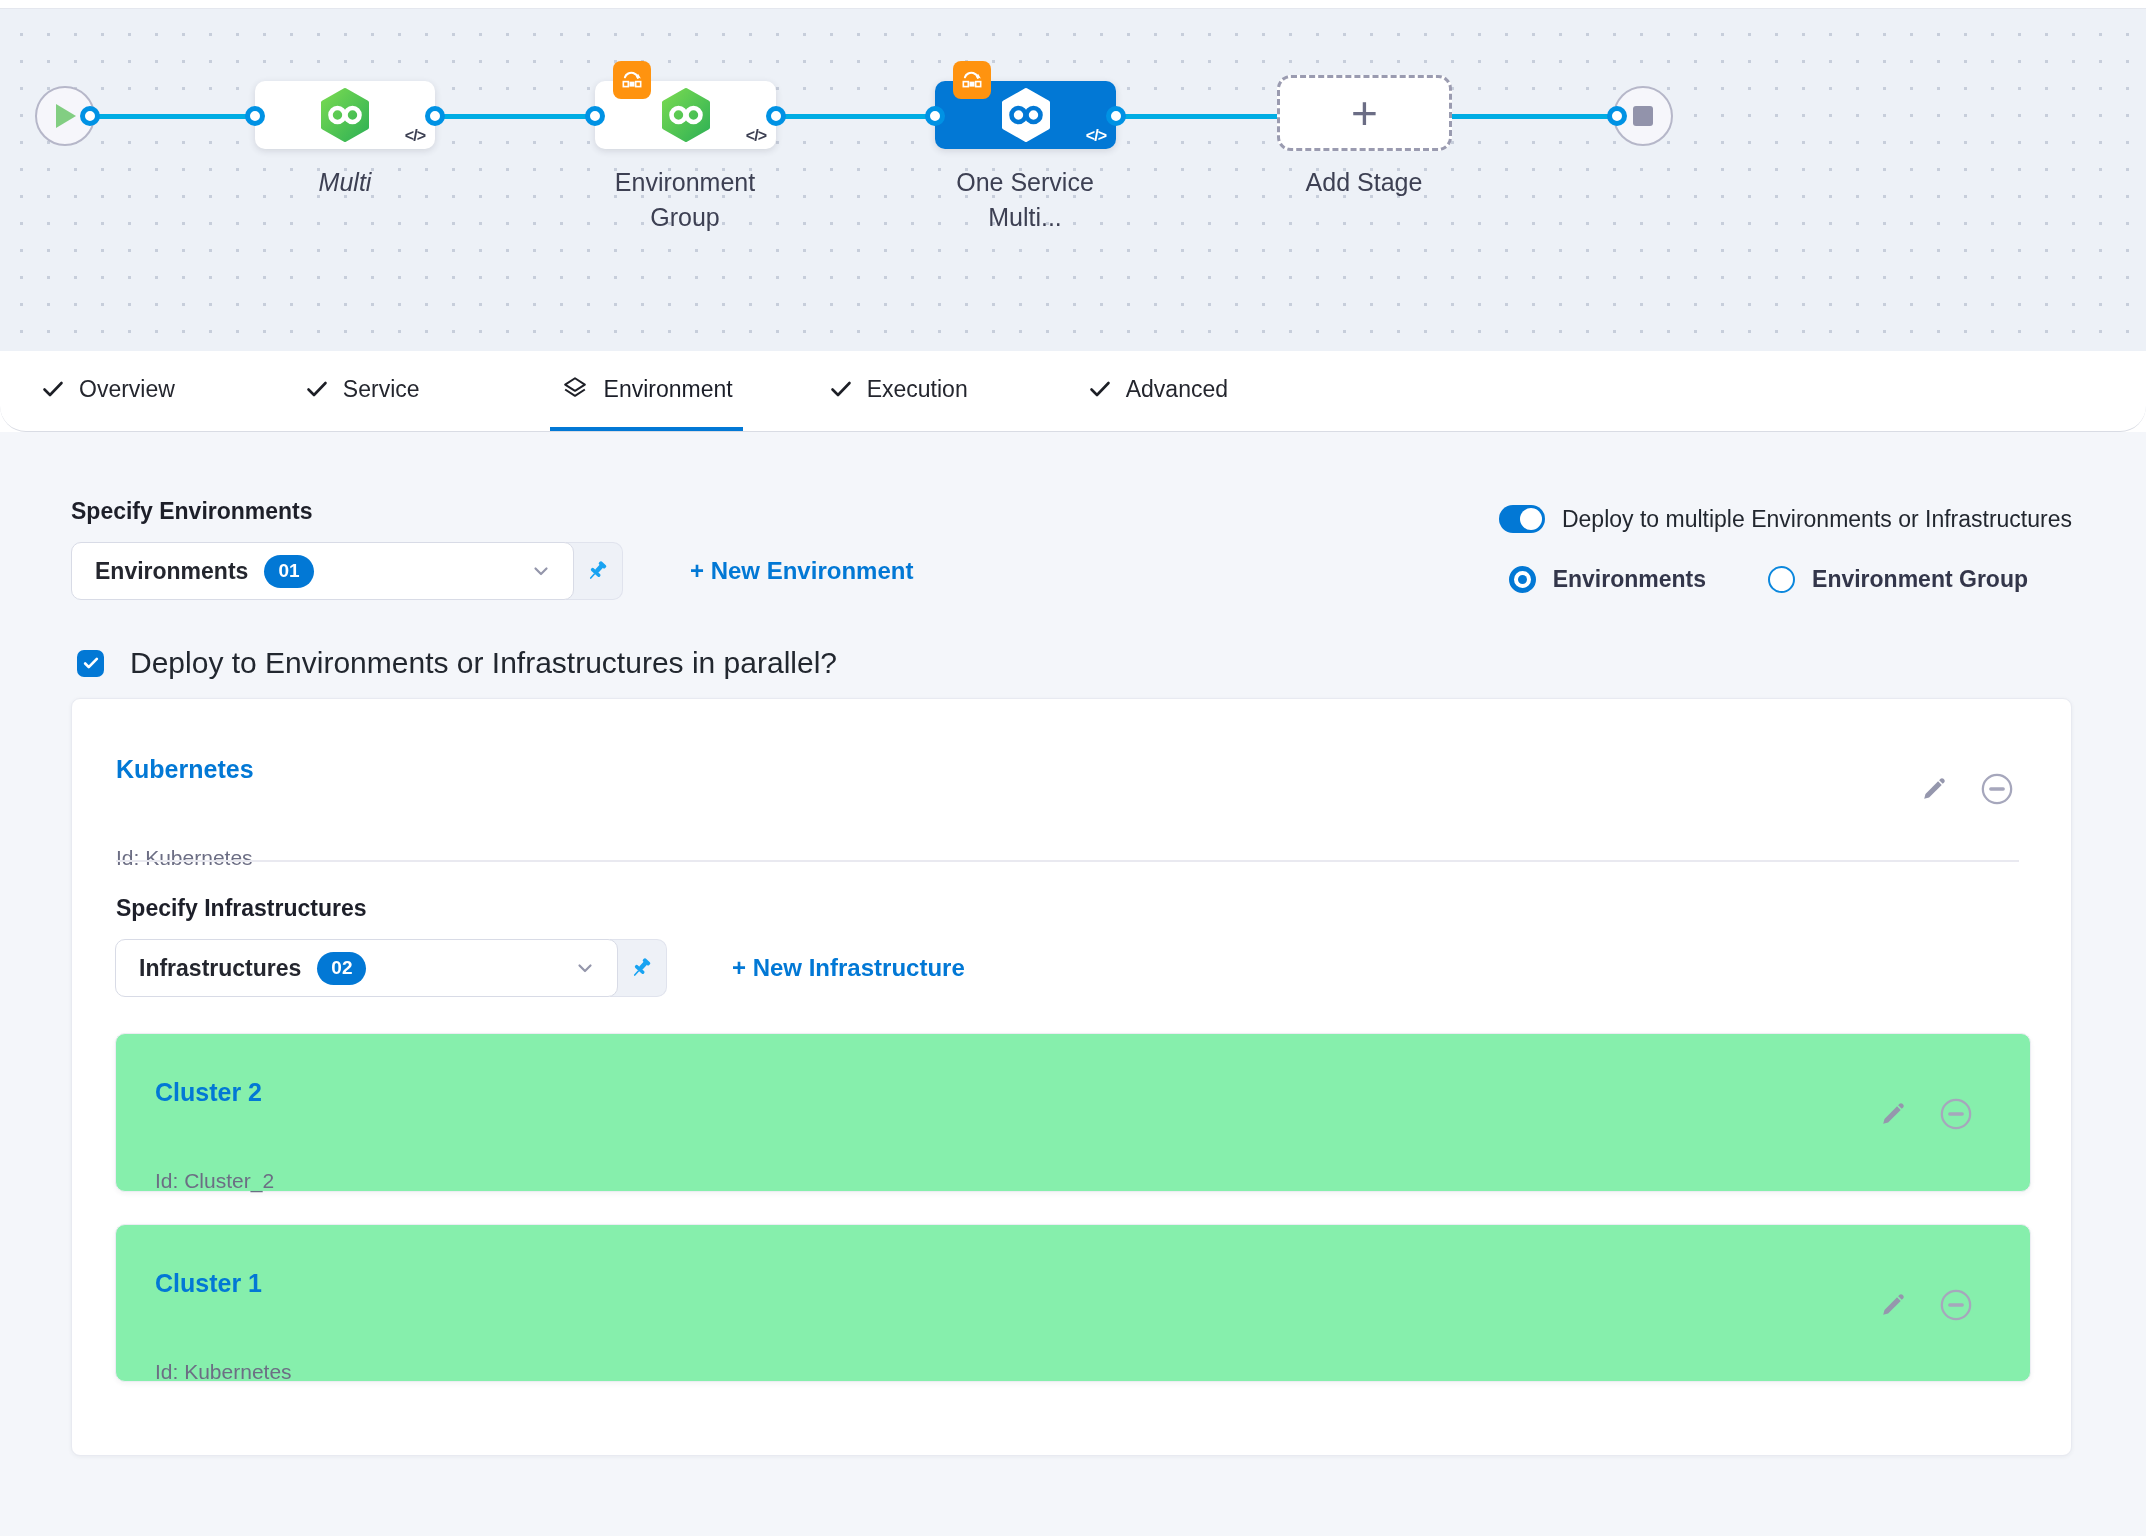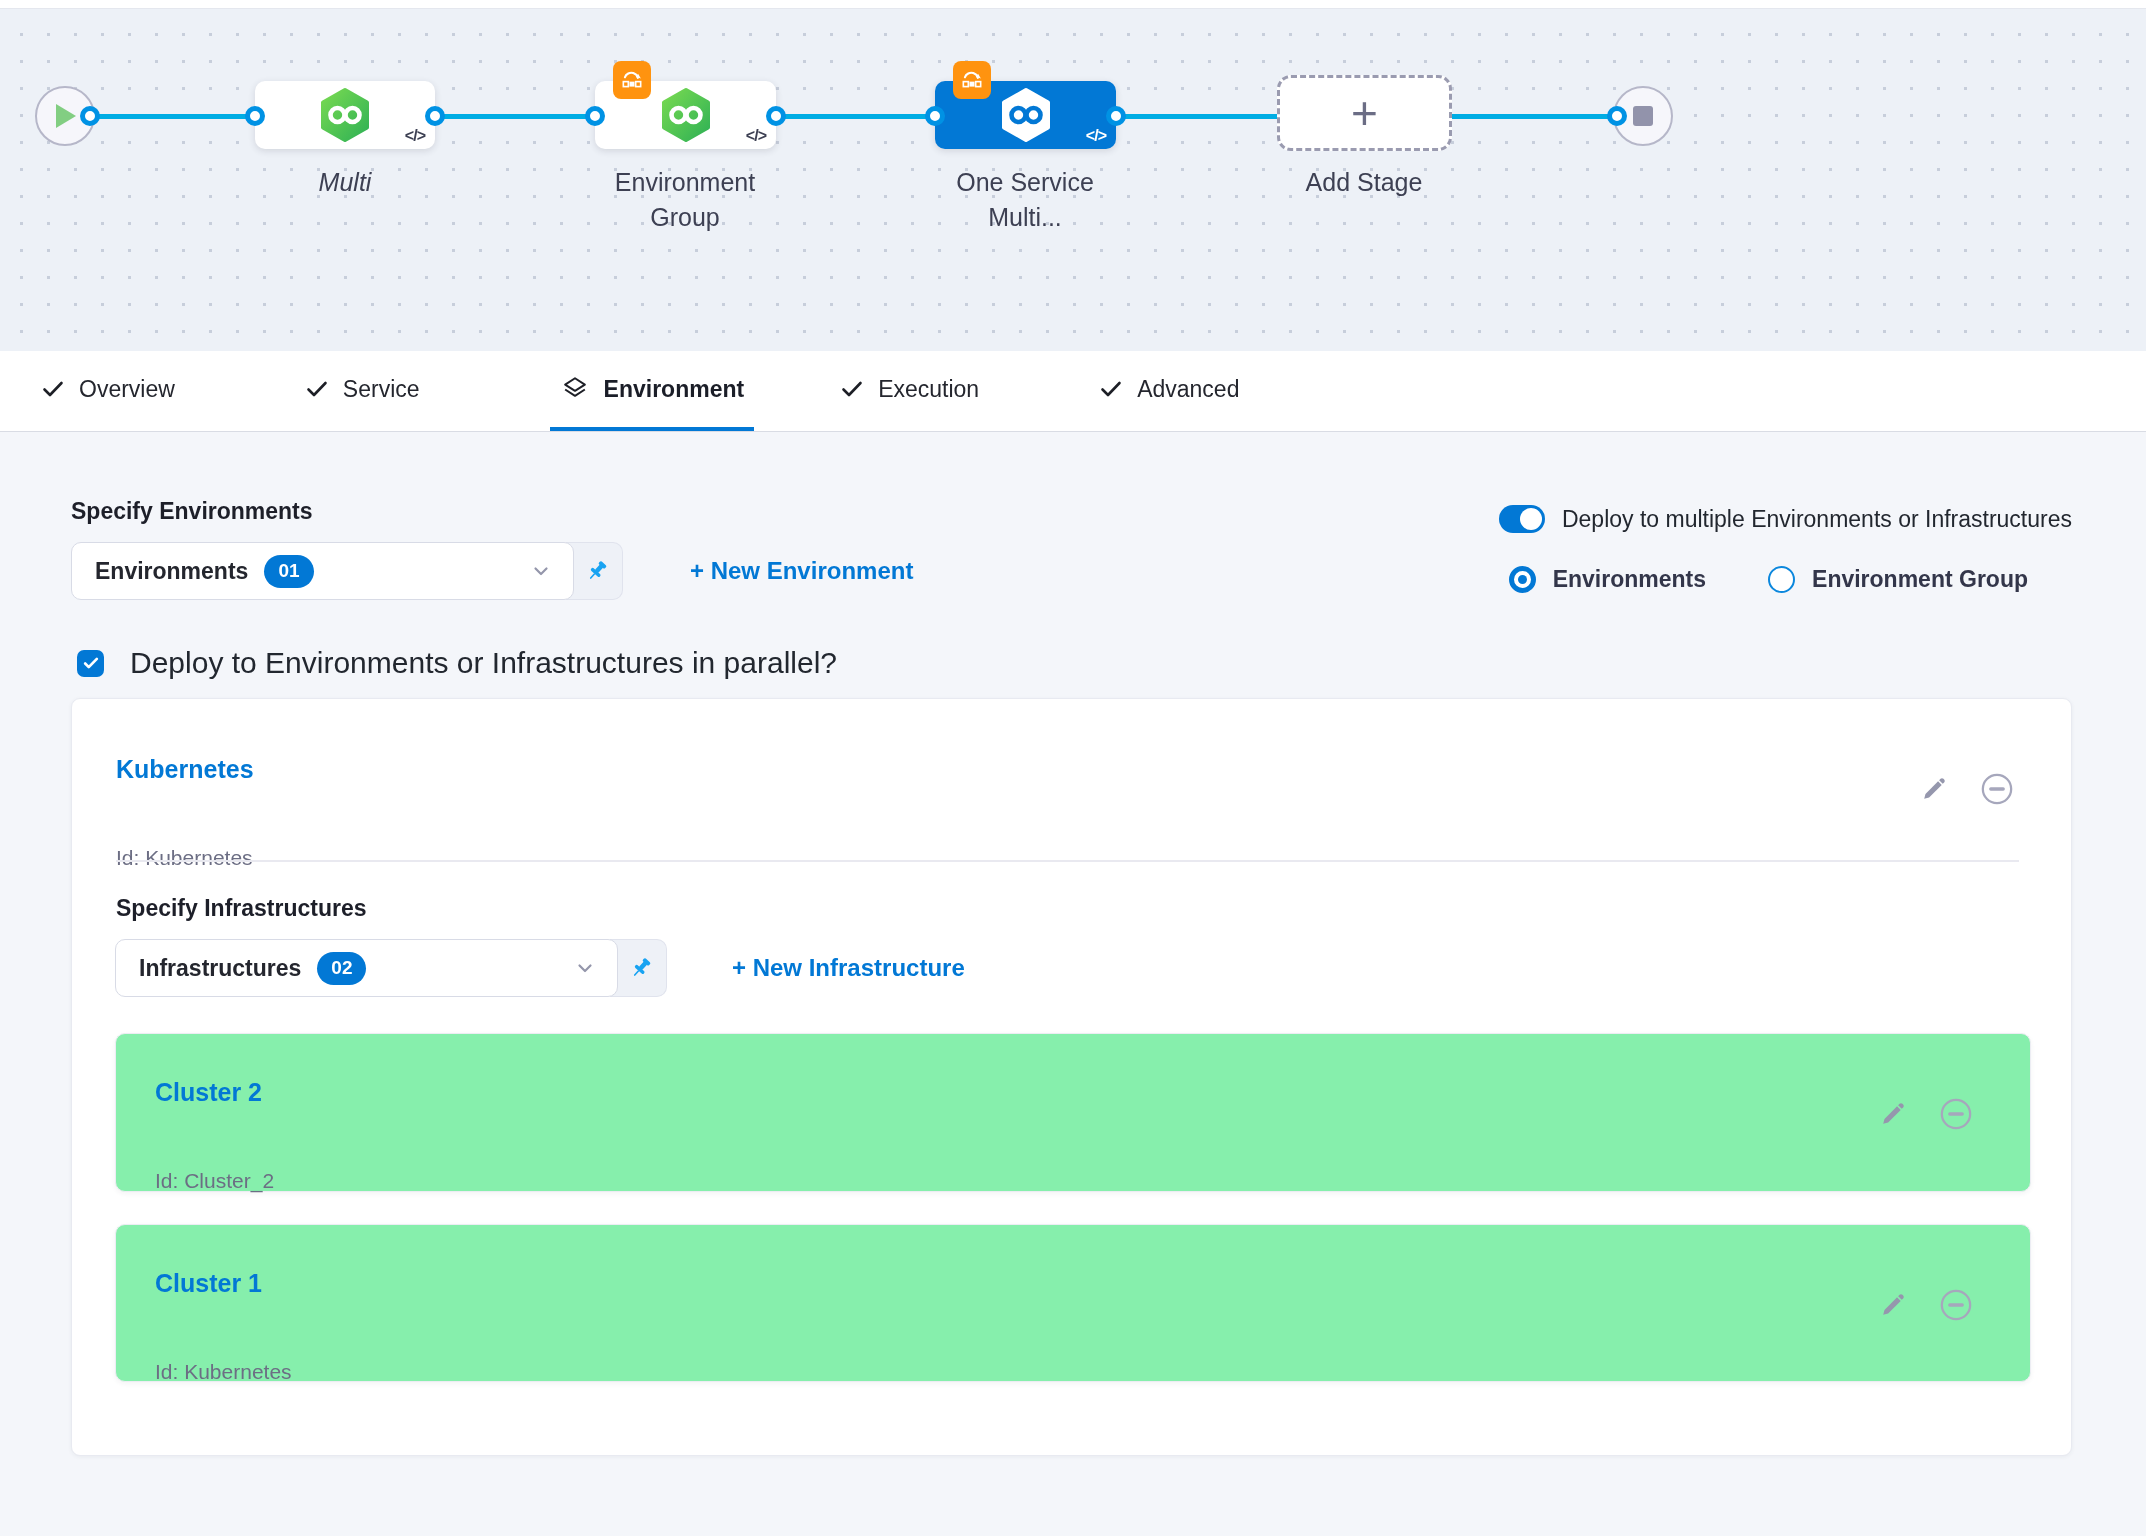--- a/index.html
+++ b/index.html
@@ -39,24 +39,24 @@
   .addstage { position:absolute; left:1277px; top:66px; width:175px; height:76px;
     border-radius:14px; background:#ffffff; border:3px dashed #9a9bb0; z-index:2;
     display:flex; align-items:center; justify-content:center;
     color:#6b6d85; font-size:46px; font-weight:300; cursor:pointer; }
   .nodelabel { position:absolute; top:156px; width:200px; text-align:center;
     font-size:25px; line-height:35px; color:#3d4053; }
 
   
   .tabbar { position:absolute; left:0; top:351px; width:2146px; height:81px;
     background:#ffffff; border-bottom:1px solid #d9dce4;
-    display:flex; align-items:center; padding-left:41px; }
+    display:flex; align-items:center; padding-left:41px;border-radius:26px; }
   .tab { display:flex; align-items:center; gap:14px; height:100%;
     border-bottom:4px solid transparent; font-size:23px; color:#24262e; cursor:pointer; }
-  .tab.active { border-bottom-color:#0278d5; font-weight:700; color:#1b1e28; padding:0 10px; }
+  .tab.active { border-bottom-color:#0278d5; font-weight:400; color:#1b1e28; padding:0 10px; }
   .t-ov { margin-left:0; } .t-sv { margin-left:130px; } .t-en { margin-left:130px; }
   .t-ex { margin-left:86px; } .t-ad { margin-left:120px; }
 
   
   .content { position:absolute; left:0; top:432px; width:2146px; height:1104px;
     background:#f4f6fa; }
   .section-heading { position:absolute; font-size:23px; font-weight:700; color:#1d1f29; }
 
   .select-group { position:absolute; display:flex; height:58px; }
   .select-field { width:503px; background:#ffffff; border:1.5px solid #d8dbe6;

